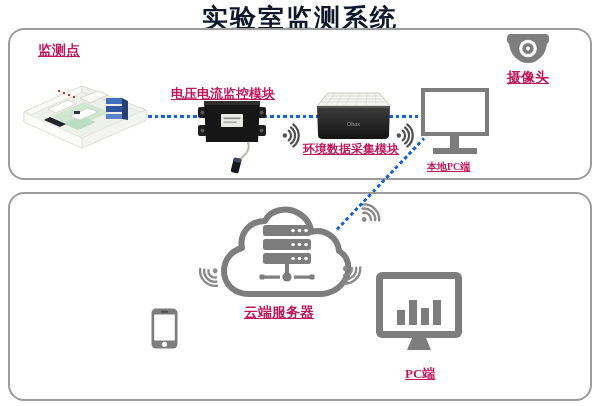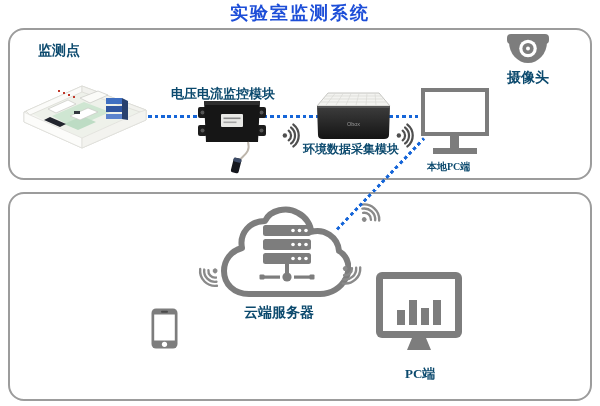--- a/index.html
+++ b/index.html
@@ -2,28 +2,28 @@
 <html><head>
 <meta charset="utf-8">
 <style>
   html,body{margin:0;padding:0;background:#fff;}
   .canvas{
     position:relative;width:600px;height:406px;background:#ffffff;overflow:hidden;
     font-family:"Liberation Serif","DejaVu Serif",serif;color:#1a1a1a;
   }
   .page-title{
     position:absolute;left:0;right:0;top:1px;text-align:center;
-    font-size:18px;font-weight:700;letter-spacing:2px;color:#1d4ed8;
+    font-size:26px;font-weight:700;letter-spacing:2px;color:#0f172a;
   }
   .zone{
     position:absolute;left:8px;width:580px;border:2px solid #9c9c9c;border-radius:16px;background:#fff;
   }
   .zone.top{top:28px;height:148px;}
   .zone.bottom{top:192px;height:205px;}
-  .lbl{position:absolute;font-weight:700;color:#0c4a6e;white-space:nowrap;}
+  .lbl{position:absolute;font-weight:700;color:#be185d;white-space:nowrap;text-decoration:underline;}
   .dotline{
     position:absolute;height:3px;
     background:repeating-linear-gradient(90deg,#1565d8 0 3.5px,transparent 3.5px 6.5px);
   }
   .diag{
     position:absolute;left:337px;top:228px;width:126px;height:3px;
     transform-origin:0 50%;transform:rotate(-46.3deg);
     background:repeating-linear-gradient(90deg,#1565d8 0 3.5px,transparent 3.5px 6.5px);
     z-index:5;
   }

